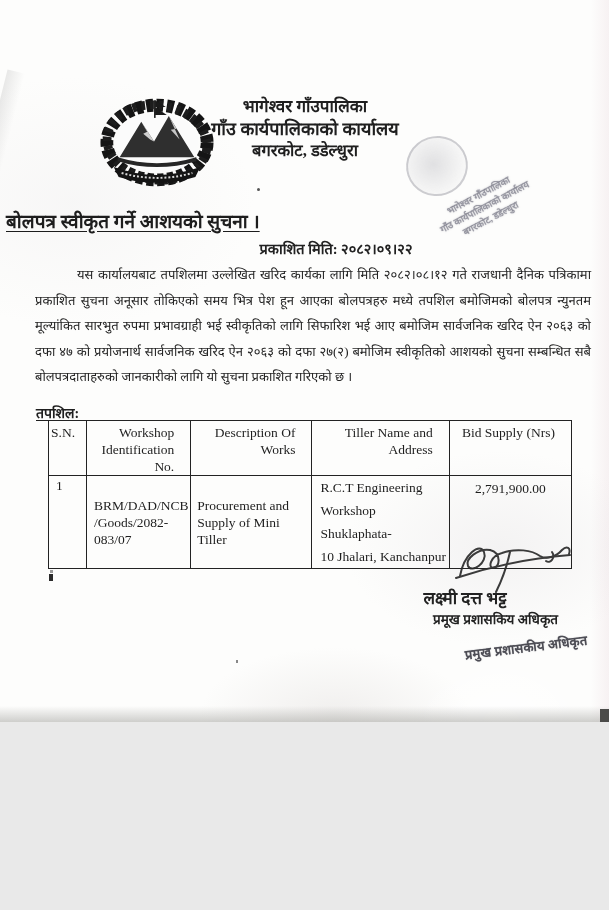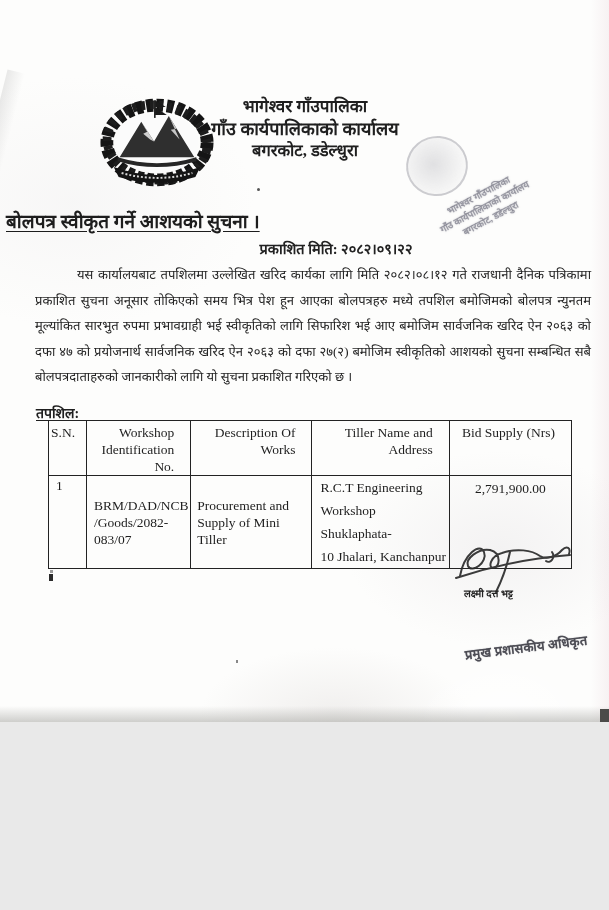--- a/index.html
+++ b/index.html
@@ -37,21 +37,21 @@
   .tender-table td,.tender-table th{border:1.6px solid #232323;font-weight:400;}
   .tender-table th{height:42px;vertical-align:top;padding:3px 16px 0 2px;text-align:right;line-height:17px;}
   .tender-table td{height:75px;padding:0;}
   .td-sn{vertical-align:top;padding:2px 0 0 7px !important;text-align:left;}
   .td-contract{vertical-align:middle;padding-left:7px !important;white-space:pre-line;line-height:17px;}
   .td-desc{vertical-align:middle;padding-left:6px !important;white-space:pre-line;line-height:17px;margin-top:16px;}
   .td-bidder{vertical-align:middle;padding-left:8px !important;white-space:pre-line;line-height:23px;}
   .td-price{vertical-align:top;padding-top:5px !important;text-align:center;}
   
   .sig-svg{left:452px;top:538px;}
-  .sig-name{left:464px;top:586px;width:90px;font-size:10px;font-weight:600;color:#222;}
+  .sig-name{left:420px;top:586px;width:90px;text-align:center;font-size:17px;font-weight:600;color:#222;}
   .sig-desig{left:428px;top:610px;width:135px;text-align:center;font-size:13.5px;font-weight:600;color:#222;}
   .stamp-desig{left:458px;top:638px;width:136px;text-align:center;font-size:13px;font-weight:700;
     color:#4d4d55;transform:rotate(-7deg);letter-spacing:0.2px;
     text-shadow:0 0 1px rgba(90,90,100,0.5);}
   
   .corner-stamp{left:392px;top:128px;width:205px;height:130px;pointer-events:none;}
   .cs-circle{position:absolute;left:14px;top:8px;width:58px;height:56px;border-radius:50%;
     border:2px solid rgba(125,125,138,0.35);
     background:radial-gradient(circle at 45% 45%, rgba(140,140,152,0.25), rgba(140,140,152,0.05) 70%);
     transform:rotate(-18deg);}
@@ -165,15 +165,16 @@
   <svg class="abs sig-svg" width="122" height="56" viewBox="0 0 122 56">
     <g fill="none" stroke="#2c2c2c" stroke-width="2" stroke-linecap="round" opacity="0.92">
       <path d="M8,38 C12,16 28,4 32,14 C36,24 20,36 16,28 C13,21 26,10 38,12"></path>
       <path d="M38,12 C50,15 48,30 41,30 C36,30 38,18 50,15 C64,10 80,12 88,18 C94,22 104,19 110,12 C115,7 119,10 117,16"></path>
       <path d="M4,40 C40,28 80,20 118,17"></path>
       <path d="M58,14 C55,28 50,42 44,54"></path>
       <path d="M100,14 C104,20 98,26 94,23"></path>
     </g>
   </svg>
   <div class="abs sig-name">लक्ष्मी दत्त भट्ट</div>
+  <div class="abs sig-desig">प्रमूख प्रशासकिय अधिकृत</div>
   <div class="abs stamp-desig">प्रमुख प्रशासकीय अधिकृत</div>
 
 </div>
 
 </body></html>

